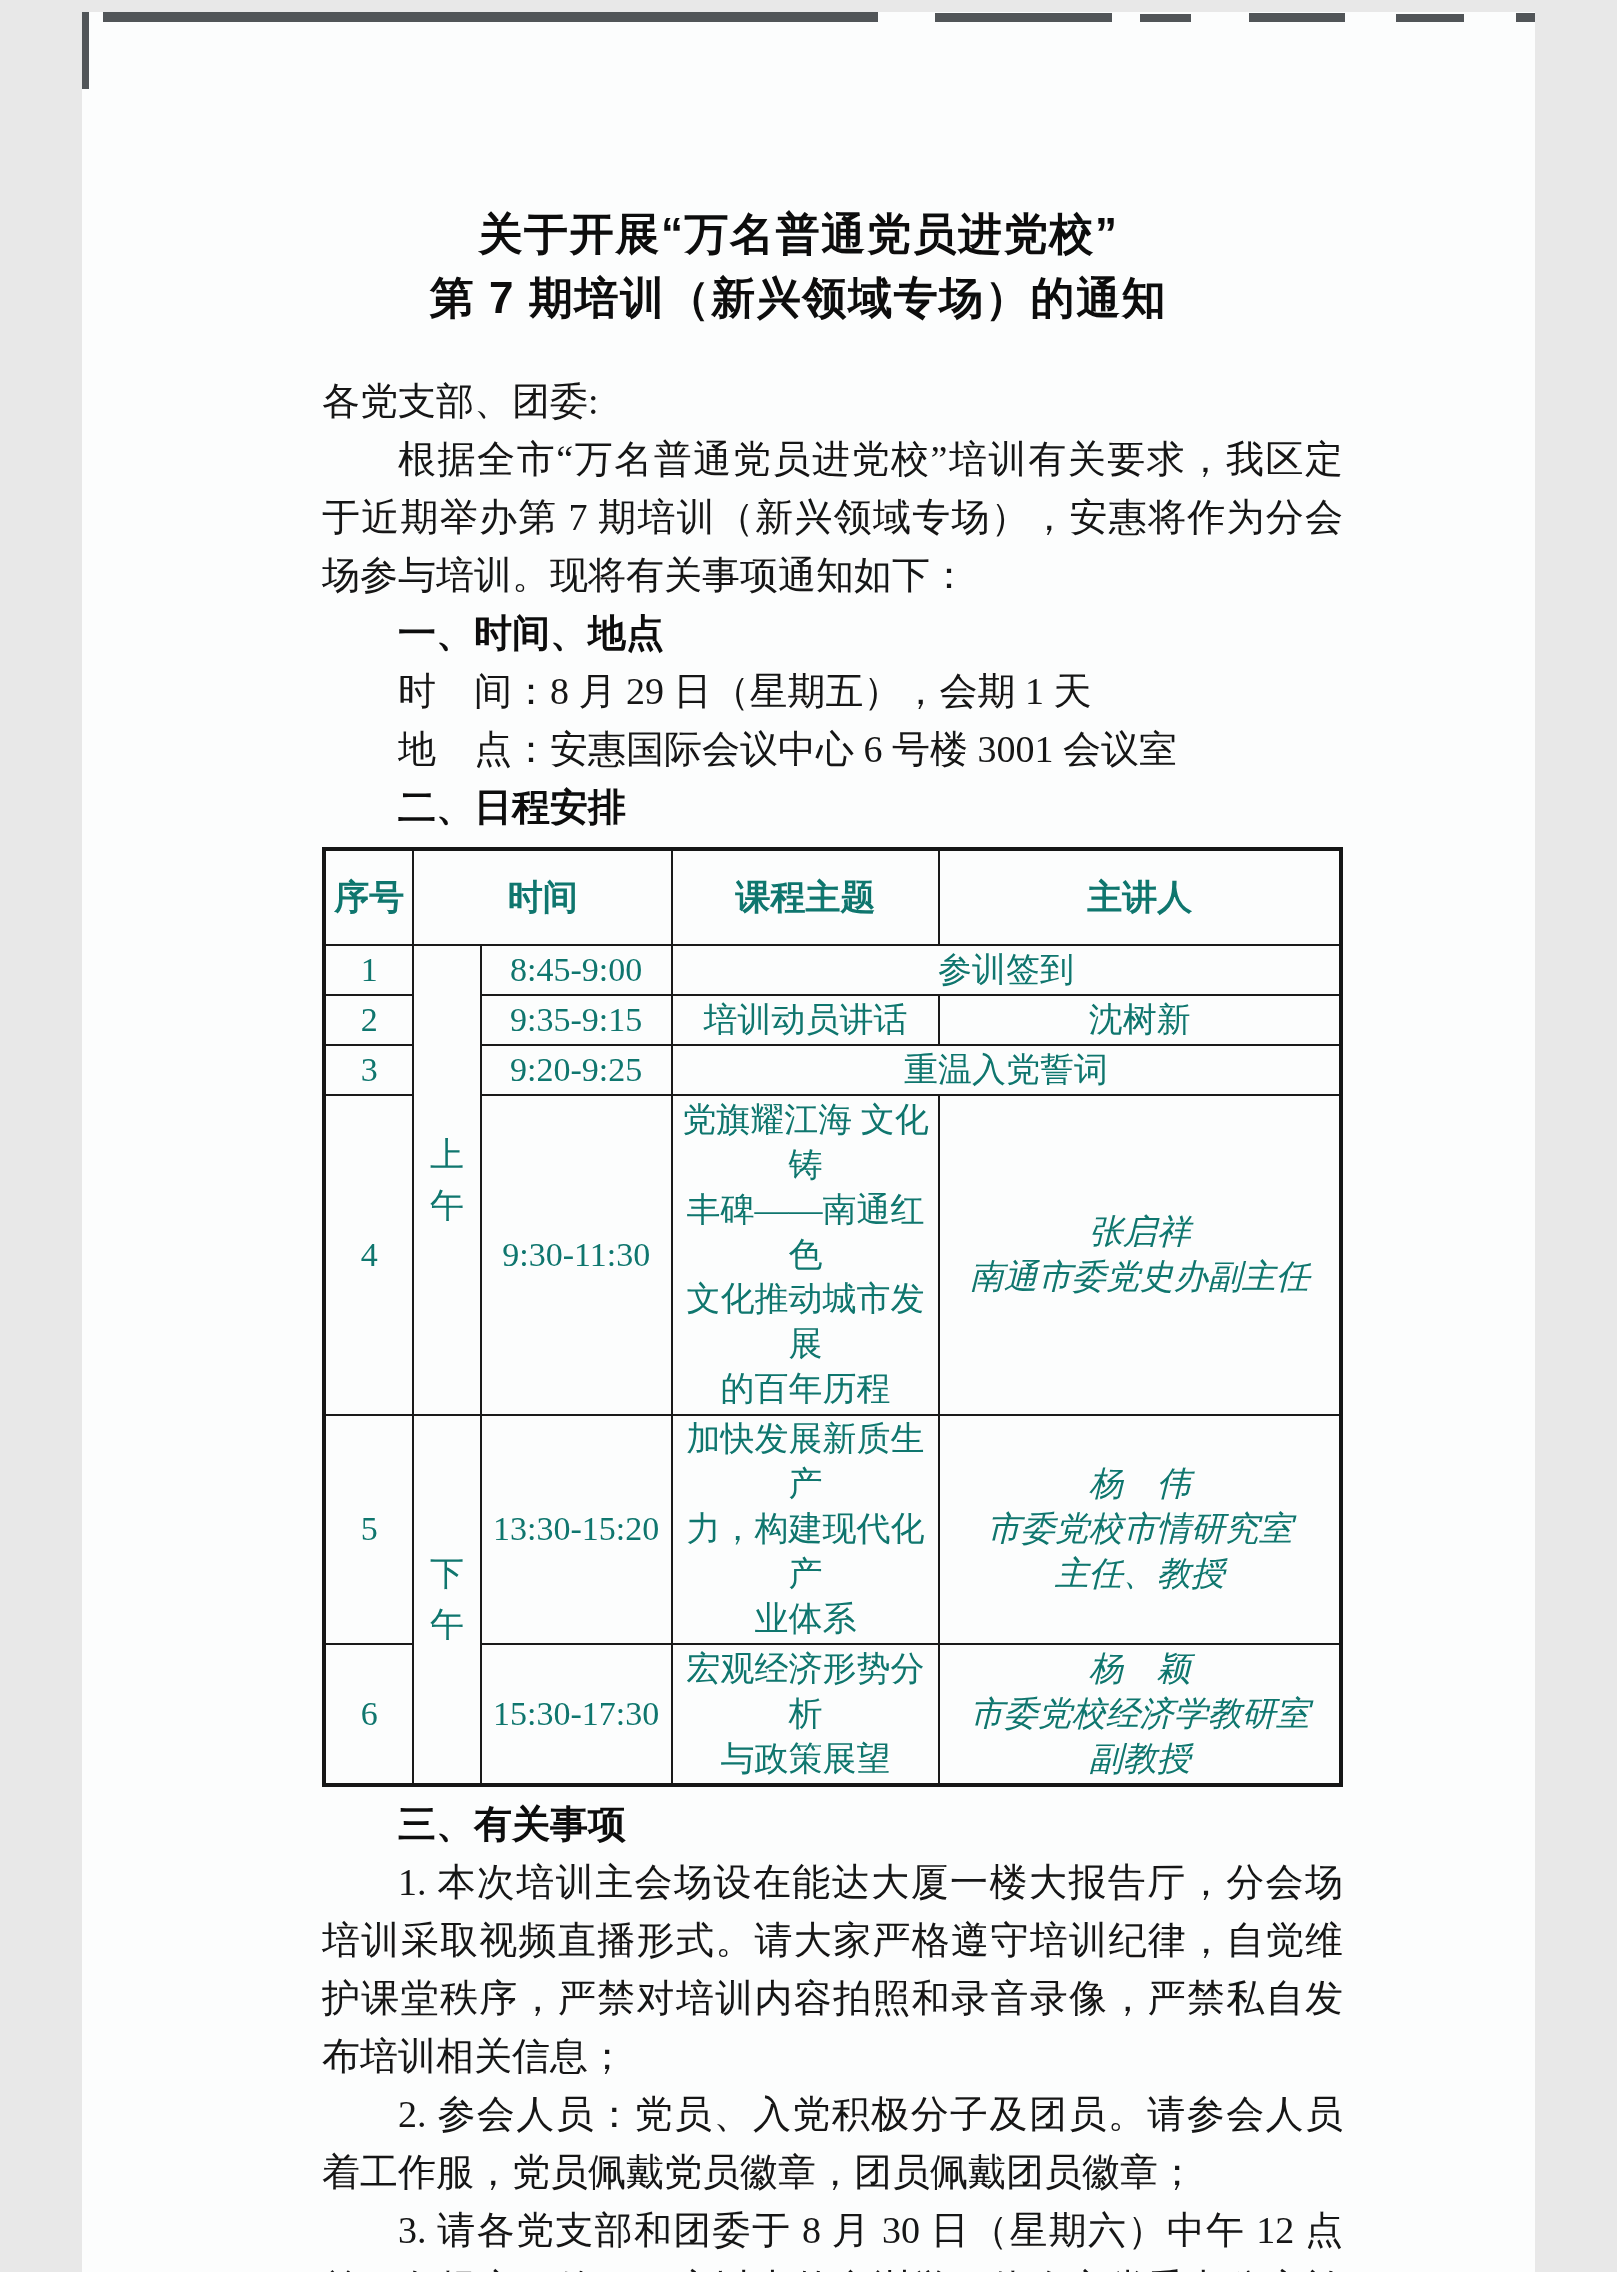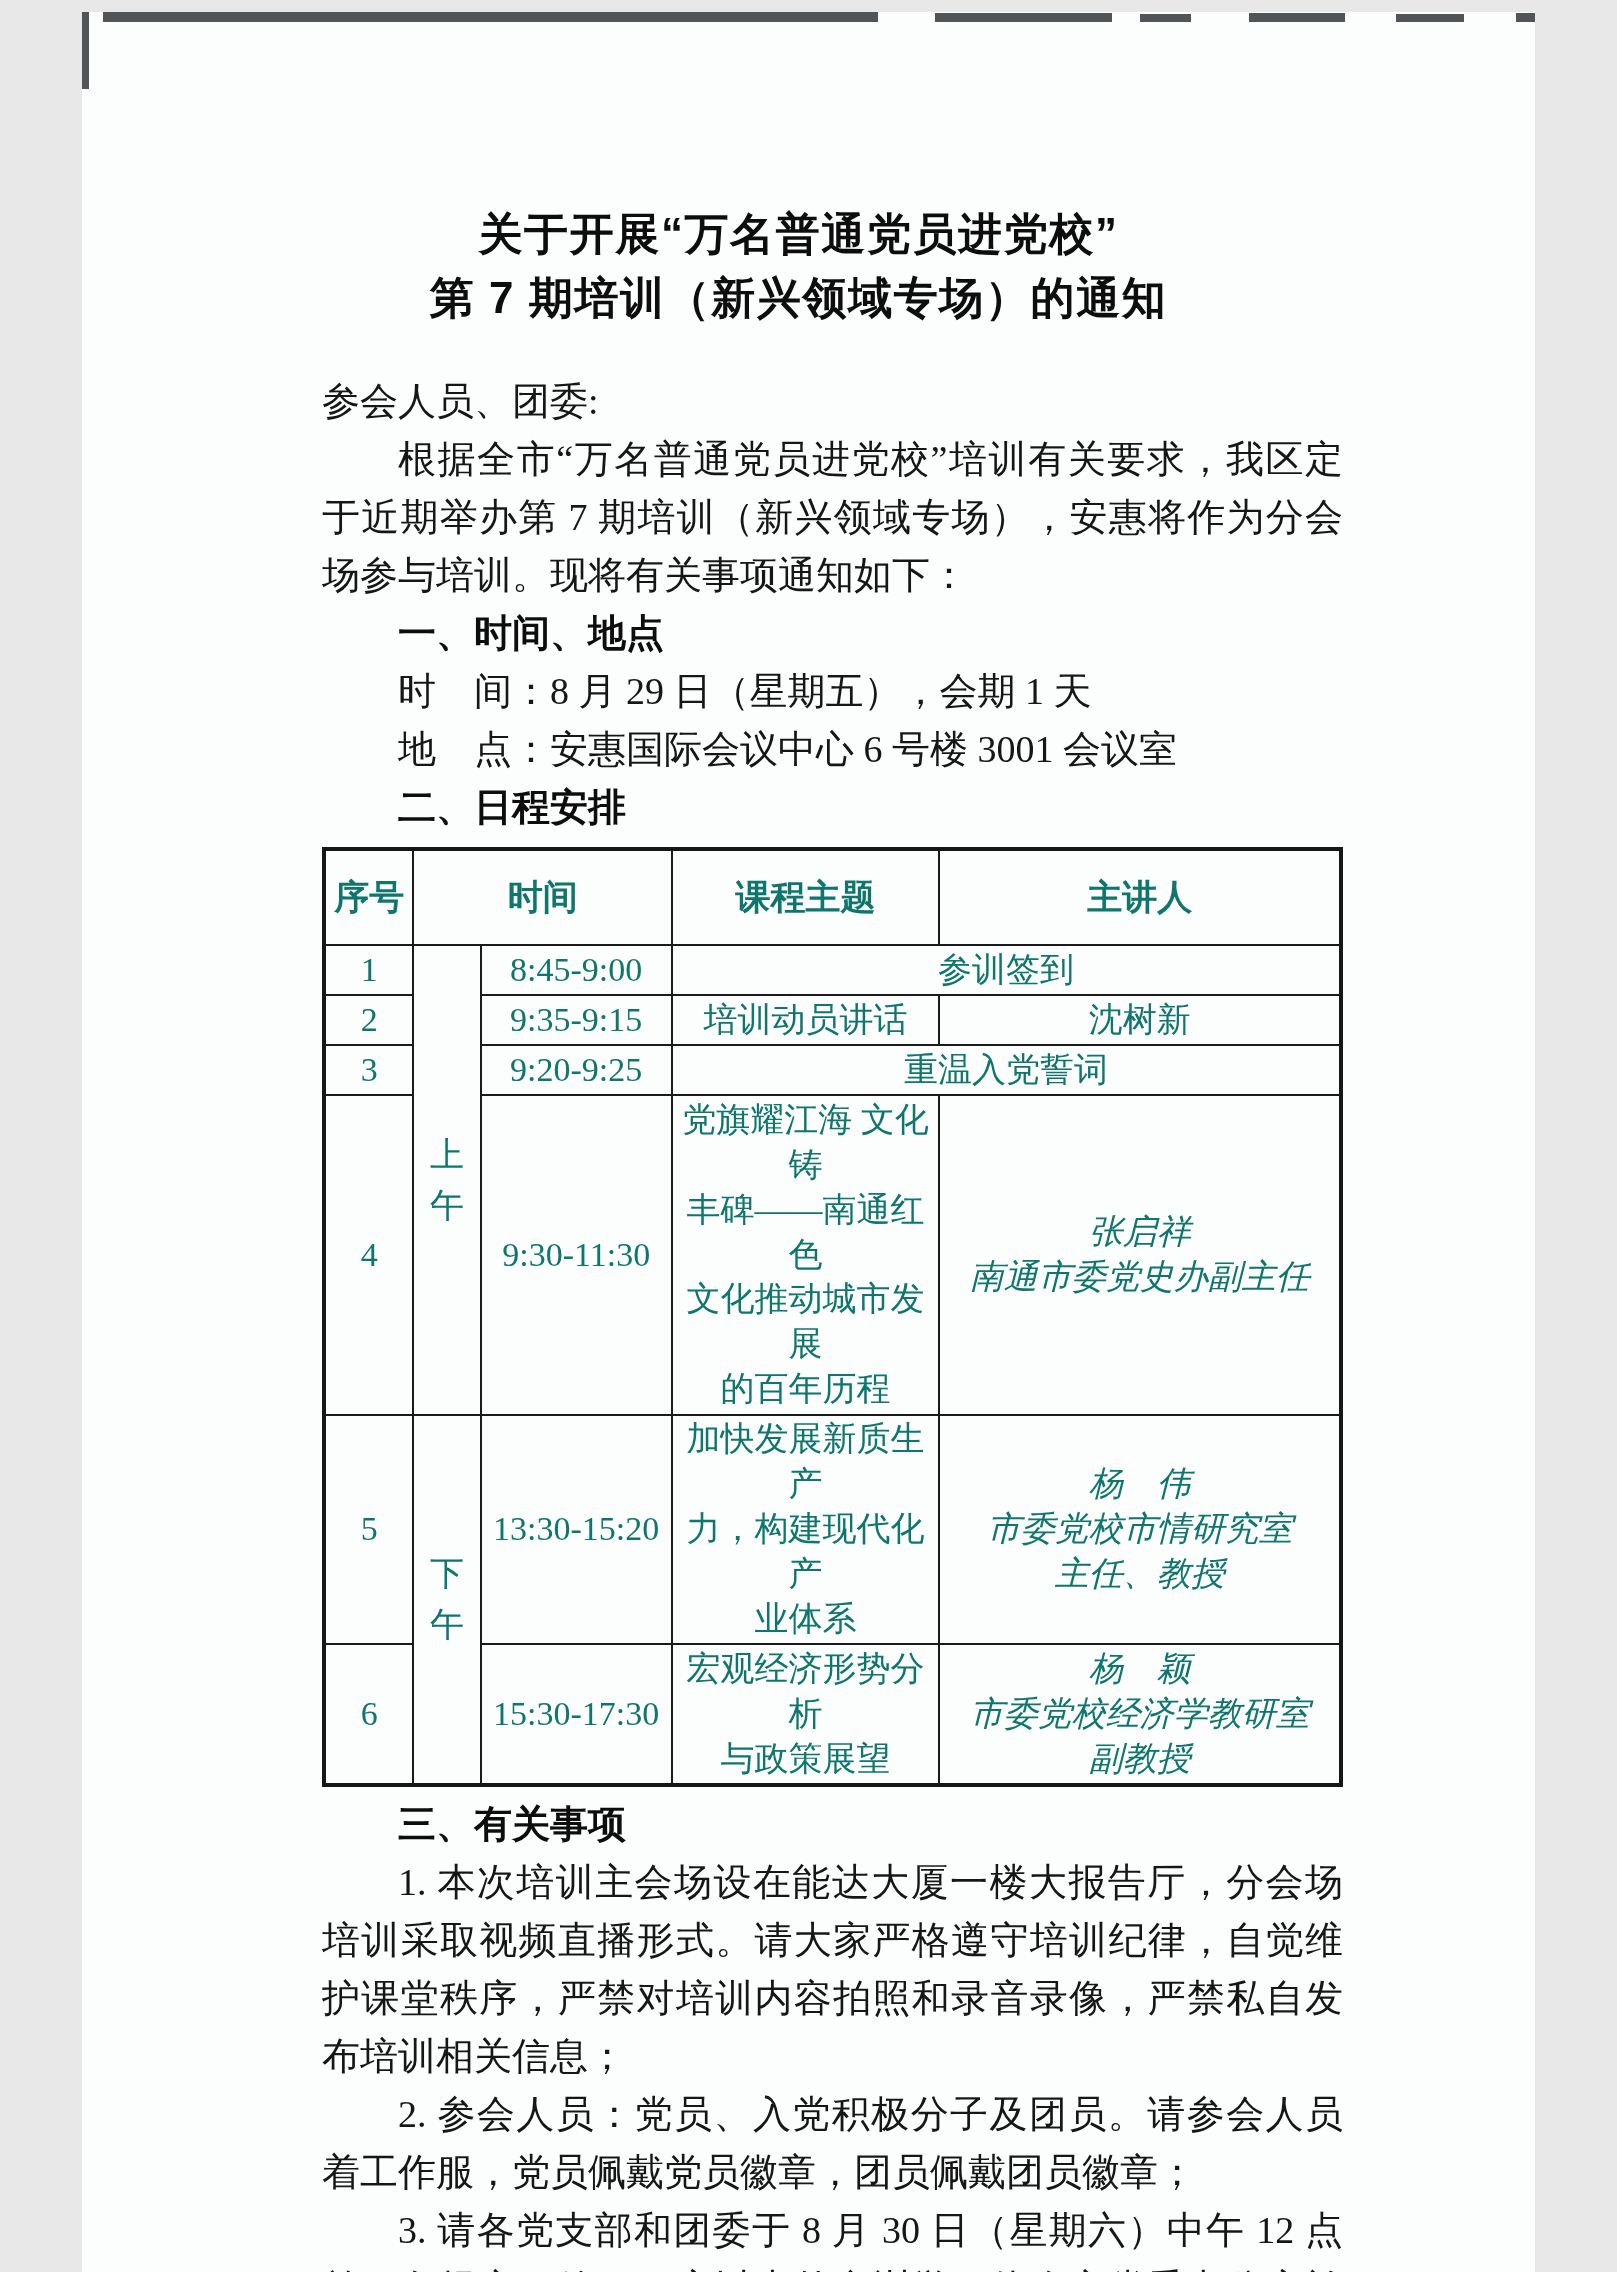--- a/index.html
+++ b/index.html
@@ -83,21 +83,21 @@
   <div class="artifact a4"></div>
   <div class="artifact a5"></div>
   <div class="artifact a6"></div>
   <div class="artifact a7"></div>
 
   <div class="title">
     <div>关于开展“万名普通党员进党校”</div>
     <div>第 7 期培训（新兴领域专场）的通知</div>
   </div>
 
-  <p class="salutation">参会人员、团委:</p>
+  <p class="salutation">各党支部、团委:</p>
 
   <p class="para indent">根据全市“万名普通党员进党校”培训有关要求，我区定于近期举办第 7 期培训（新兴领域专场），安惠将作为分会场参与培训。现将有关事项通知如下：</p>
 
   <p class="heading">一、时间、地点</p>
   <p class="para indent">时　间：8 月 29 日（星期五），会期 1 天</p>
   <p class="para indent">地　点：安惠国际会议中心 6 号楼 3001 会议室</p>
 
   <p class="heading">二、日程安排</p>
 
   <table class="schedule">

